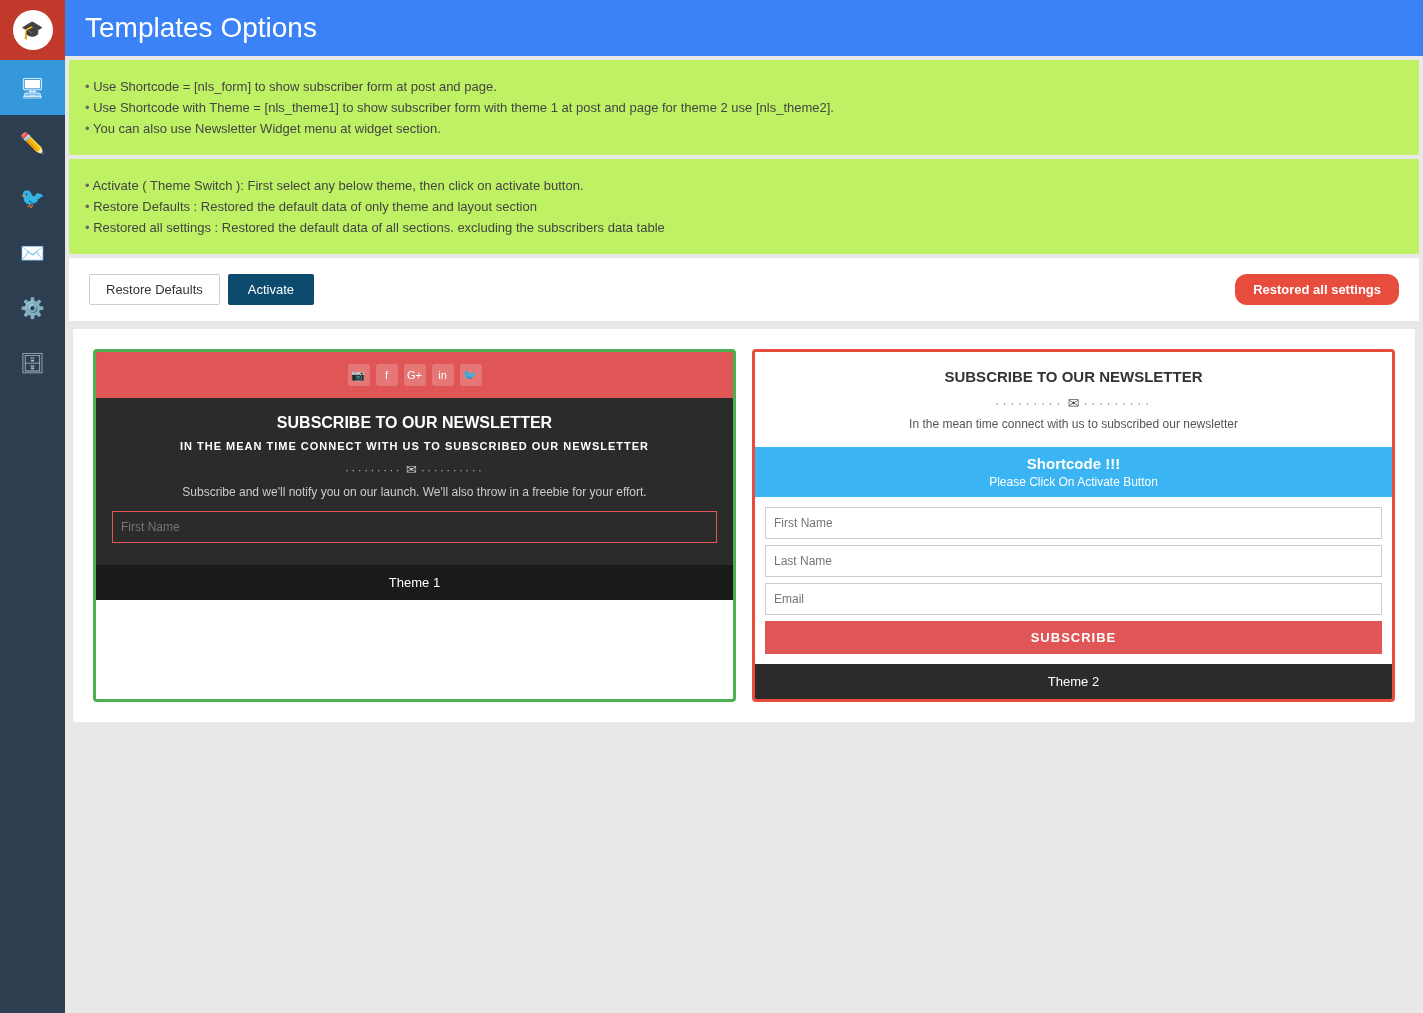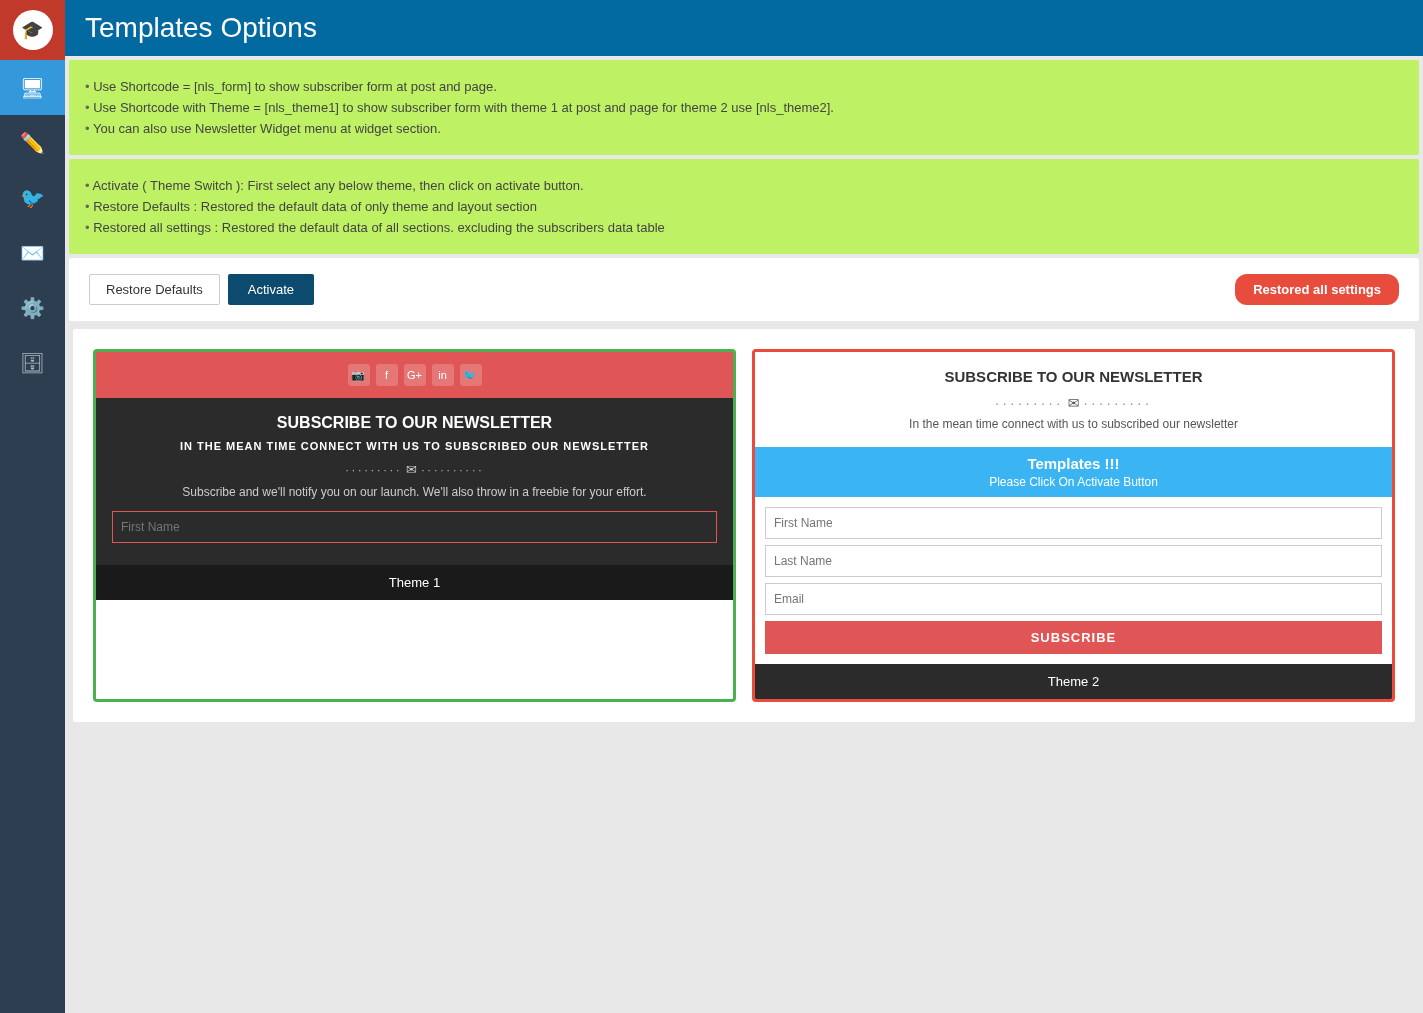--- a/index.html
+++ b/index.html
@@ -36,21 +36,21 @@
     
     .main {
       flex: 1;
       display: flex;
       flex-direction: column;
       overflow: hidden;
     }
 
     
     .header {
-      background: #0369a1;
+      background: #3b82f6;
       padding: 12px 20px;
       display: flex; align-items: center;
     }
     .header-title {
       color: #fff;
       font-size: 28px;
       font-weight: 400;
     }
 
     
@@ -324,21 +324,21 @@
             <div class="theme2-header">
               <div class="theme2-title">SUBSCRIBE TO OUR NEWSLETTER</div>
               <div class="theme2-email-icon">
                 <span class="theme2-dots">·········</span>
                 <span>✉</span>
                 <span class="theme2-dots">·········</span>
               </div>
               <div class="theme2-subtitle">In the mean time connect with us to subscribed our newsletter</div>
             </div>
             <div class="theme2-selected-banner">
-              <div class="theme2-selected-text">Templates !!!</div>
+              <div class="theme2-selected-text">Shortcode !!!</div>
               <div class="theme2-activate-text">Please Click On Activate Button</div>
             </div>
             <div class="theme2-body">
               <input class="theme2-input" type="text" placeholder="First Name" style="">
               <input class="theme2-input" type="text" placeholder="Last Name" style="">
               <input class="theme2-input" type="email" placeholder="Email" style="">
               <button class="theme2-btn">SUBSCRIBE</button>
             </div>
             <div class="theme2-footer">
               <span>Theme 2</span>

